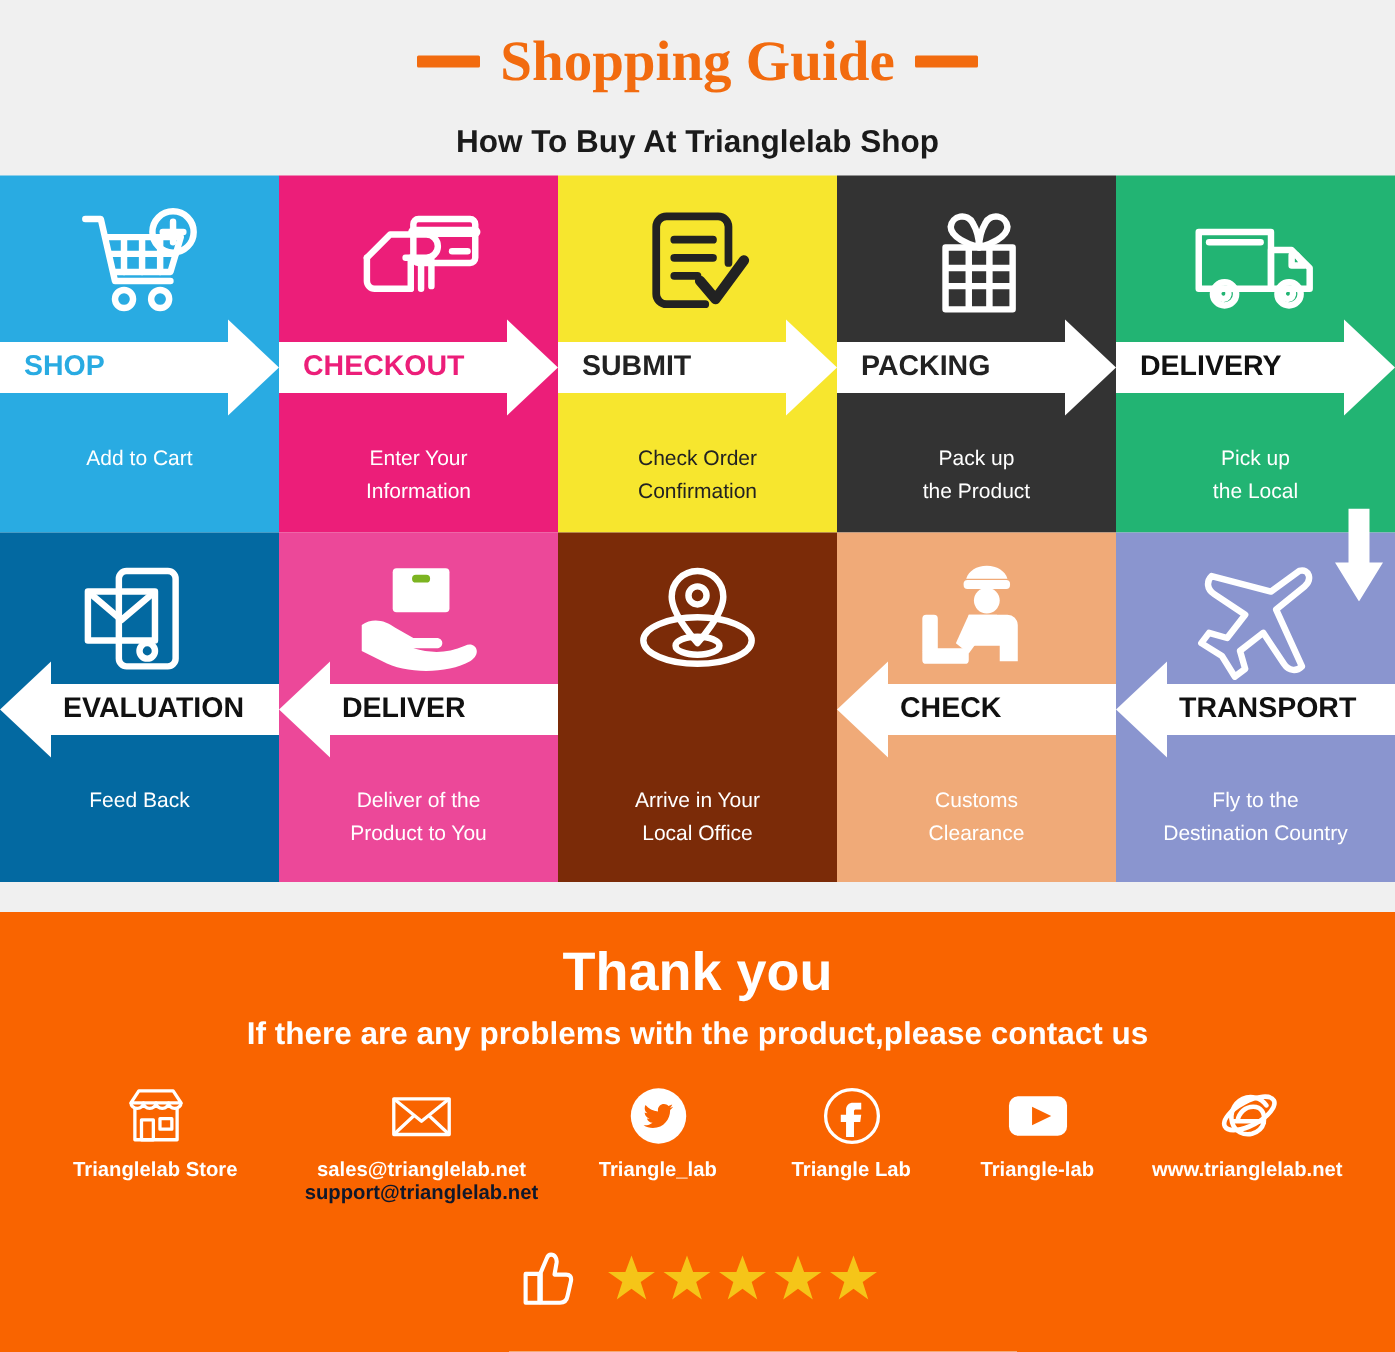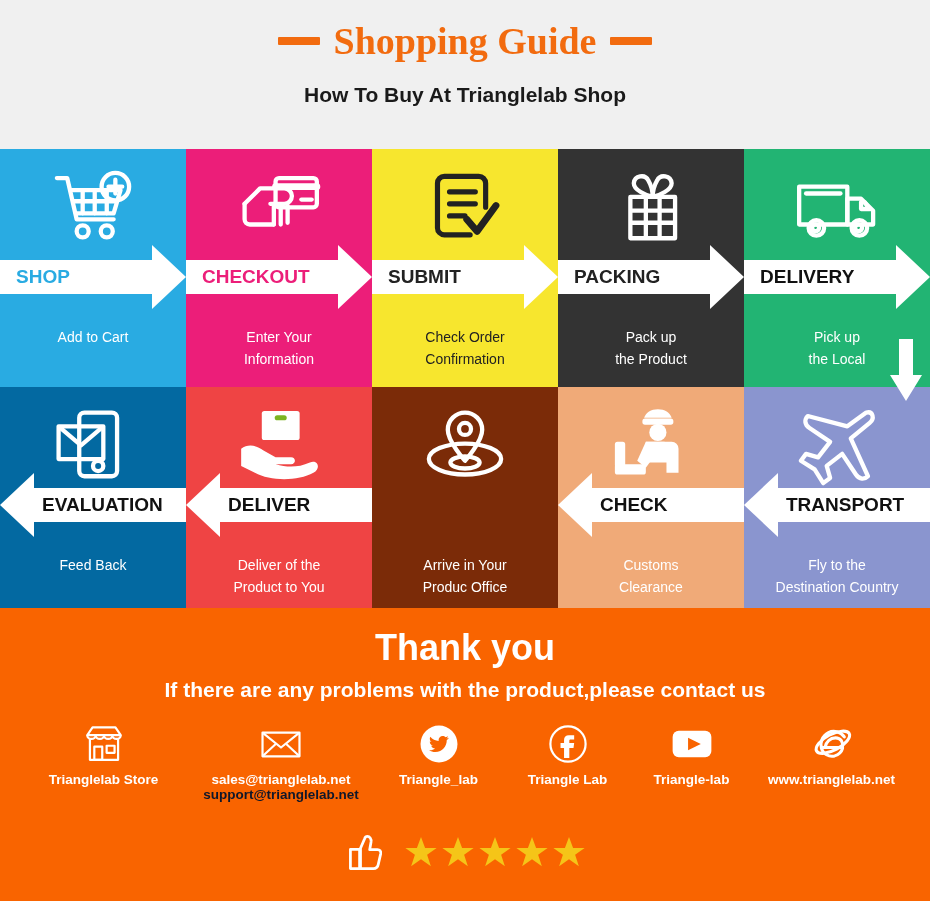--- a/index.html
+++ b/index.html
@@ -17,21 +17,21 @@
   .dash { display:block; width:42px; height:8px; background:#f26b0f; border-radius:1px; }
   .main-title {
     font-size:38px; font-weight:bold; color:#f26b0f;
     letter-spacing:0px; line-height:1;
   }
   .sub-title {
     margin-top:23px; font-size:21px; font-weight:bold; color:#1a1a1a;
   }
 
   
-  .grid { position:absolute; left:0; top:117px; width:930px;margin-top:32px; }
+  .grid { position:absolute; left:0; top:117px; width:930px; }
   .row { display:flex; width:930px; }
   .row1 { height:238px; }
   .row2 { height:233px; }
   .cell { position:relative; width:186px; height:100%; overflow:hidden; }
 
   .icon-wrap {
     position:absolute; left:0; right:0; top:14px; height:92px;
     display:flex; align-items:center; justify-content:center;
   }
   .icon-wrap svg { display:block; }
@@ -241,21 +241,21 @@
           </div>
           <div class="band left">
             <div class="bar"></div>
             <div class="head"></div>
             <div class="step-label" style="color: rgb(17, 17, 17);">EVALUATION</div>
           </div>
           <div class="caption">
             <div>Feed Back</div>
           </div>
         </div>
-        <div class="cell" style="background: #ef4444;">
+        <div class="cell" style="background: #ec4899;">
           <div class="icon-wrap">
             <svg viewBox="0 0 100 100" width="86" height="86">
               <g fill="#ffffff">
         <rect x="30" y="8" width="44" height="34" rx="3"></rect>
         <rect x="45" y="13" width="14" height="6" rx="3" fill="#7cb421"></rect>
         <path d="M6 52 C14 46 24 48 32 54 L46 62 L64 62 C70 62 70 70 64 70 L46 70
                  C60 74 72 74 86 68 C94 64 100 74 90 80 C72 90 40 90 22 80 L6 72 Z"></path>
               </g>
             </svg>
           </div>
@@ -275,21 +275,21 @@
               <g fill="none" stroke="#ffffff" stroke-width="5" stroke-linejoin="round">
         <path d="M50 10 a20 20 0 0 1 20 20 C70 44 50 66 50 66 S30 44 30 30 a20 20 0 0 1 20 -20 Z"></path>
         <circle cx="50" cy="29" r="7"></circle>
         <ellipse cx="50" cy="64" rx="42" ry="18"></ellipse>
         <ellipse cx="50" cy="68" rx="17" ry="7"></ellipse>
               </g>
             </svg>
           </div>
           <div class="caption">
             <div>Arrive in Your</div>
-            <div>Produc Office</div>
+            <div>Local Office</div>
           </div>
         </div>
         <div class="cell" style="background: rgb(240, 170, 120);">
           <div class="icon-wrap">
             <svg viewBox="0 0 100 100" width="86" height="86">
               <g fill="#ffffff">
         <path d="M58 6 C50 6 44 10 42 16 H74 C72 10 66 6 58 6 Z"></path>
         <rect x="40" y="17" width="36" height="7" rx="3"></rect>
         <circle cx="58" cy="33" r="10"></circle>
         <path d="M44 44 h30 a8 8 0 0 1 8 8 v28 h-14 v-12 h-24 Z"></path>

